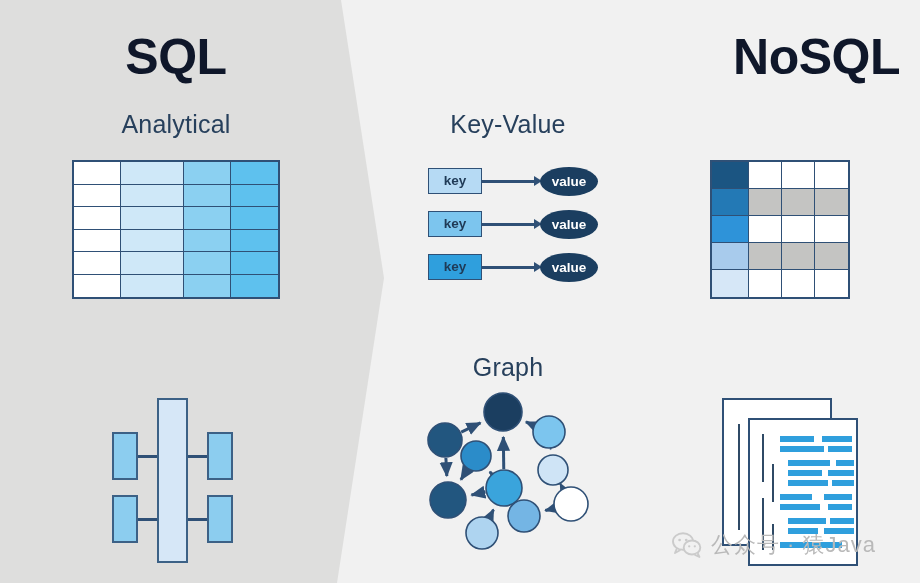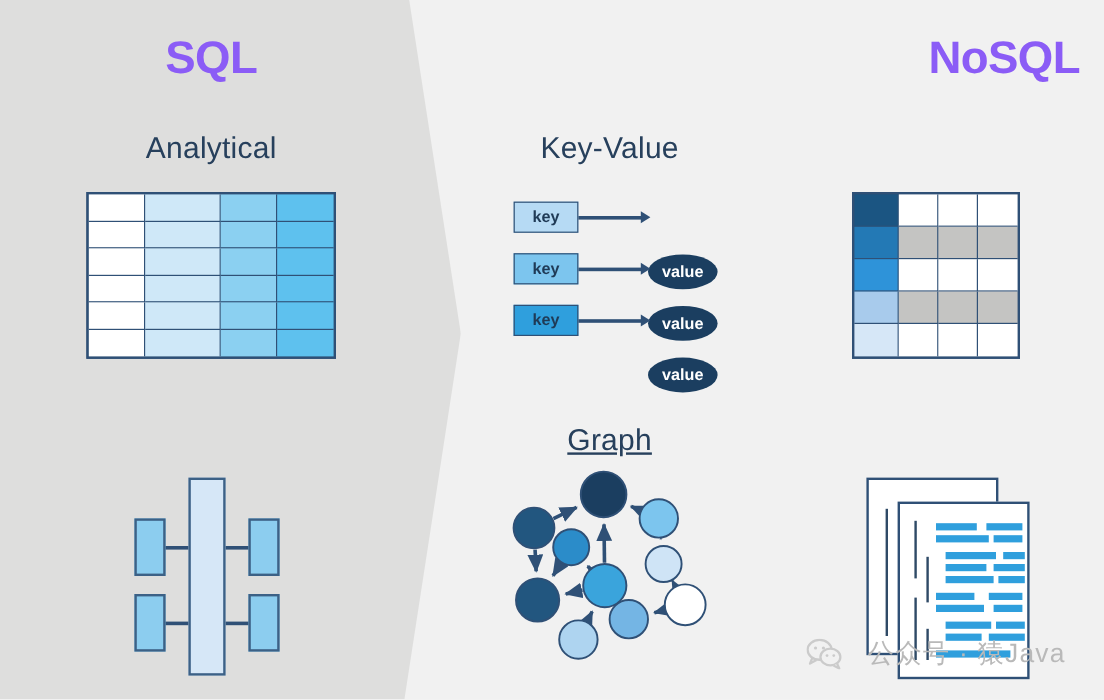--- a/index.html
+++ b/index.html
@@ -22,23 +22,23 @@
   }
   #bg-left {
     position: absolute; top: 0; left: 0;
     width: 400px; height: 583px;
     background: #dededd;
     clip-path: polygon(0 0, 341px 0, 384px 278px, 337px 583px, 0 583px);
   }
   
   .big-title {
     position: absolute;
-    font-size: 38px;
+    font-size: 50px;
     font-weight: bold;
-    color: #8b5cf6;
+    color: #0f172a;
     letter-spacing: -0.5px;
     white-space: nowrap;
   }
   .section-label {
     position: absolute;
     font-size: 25px;
     color: #27405c;
     letter-spacing: 0.2px;
     white-space: nowrap;
   }
@@ -89,21 +89,20 @@
   .kv-value {
     position: absolute; left: 112px; top: -1px;
     width: 58px; height: 29px;
     background: #1b3e60;
     border-radius: 50%;
     color: #ffffff;
     font-size: 13.5px;
     font-weight: bold;
     line-height: 29px;
     text-align: center;
-    margin-top: 45px;
   }
   
   #colfamily {
     position: absolute;
     left: 710px; top: 160px;
     width: 140px; height: 139px;
     border: 2px solid #2f5076;
     box-sizing: border-box;
     display: grid;
     grid-template-columns: 1.12fr 1fr 1fr 1fr;
@@ -148,41 +147,41 @@
     box-sizing: border-box;
   }
   #doc-back { left: 0; top: 0; width: 110px; height: 148px; }
   #doc-front { left: 26px; top: 20px; width: 110px; height: 148px; }
   .doc-bracket { position: absolute; width: 2.4px; background: #2f4a66; }
   .doc-bar { position: absolute; height: 6px; background: #2f9fdd; }
   
   #watermark {
     position: absolute;
     left: 672px; top: 530px;
-    display: flex; align-items: center; gap: 21px;
+    display: flex; align-items: center; gap: 9px;
     color: #b9b9b9;
     font-size: 22px;
     white-space: nowrap;
   }
   #watermark .wm-text { letter-spacing: 1px; }
 </style>
 </head>
 <body>
 
 <div id="canvas">
 
   <div id="bg-right"></div>
   <div id="bg-left"></div>
 
   <div class="big-title" style="left:0; top:28px; width:352px; text-align:center;">SQL</div>
   <div class="big-title" style="left:404px; top:28px; width:496px; text-align:right;">NoSQL</div>
 
   <div class="section-label" style="left:0; top:110px; width:352px; text-align:center;">Analytical</div>
   <div class="section-label" style="left:408px; top:110px; width:200px; text-align:center;">Key-Value</div>
-  <div class="section-label" style="left:408px; top:353px; width:200px; text-align:center;text-decoration:underline;">Graph</div>
+  <div class="section-label" style="left:408px; top:353px; width:200px; text-align:center;">Graph</div>
 
   <div id="relational-table">
       <div class="cell" style="background: rgb(255, 255, 255);"></div>
       <div class="cell" style="background: rgb(207, 232, 248);"></div>
       <div class="cell" style="background: rgb(139, 208, 241);"></div>
       <div class="cell" style="background: rgb(94, 193, 238); border-right: none;"></div>
       <div class="cell" style="background: rgb(255, 255, 255);"></div>
       <div class="cell" style="background: rgb(207, 232, 248);"></div>
       <div class="cell" style="background: rgb(139, 208, 241);"></div>
       <div class="cell" style="background: rgb(94, 193, 238); border-right: none;"></div>

